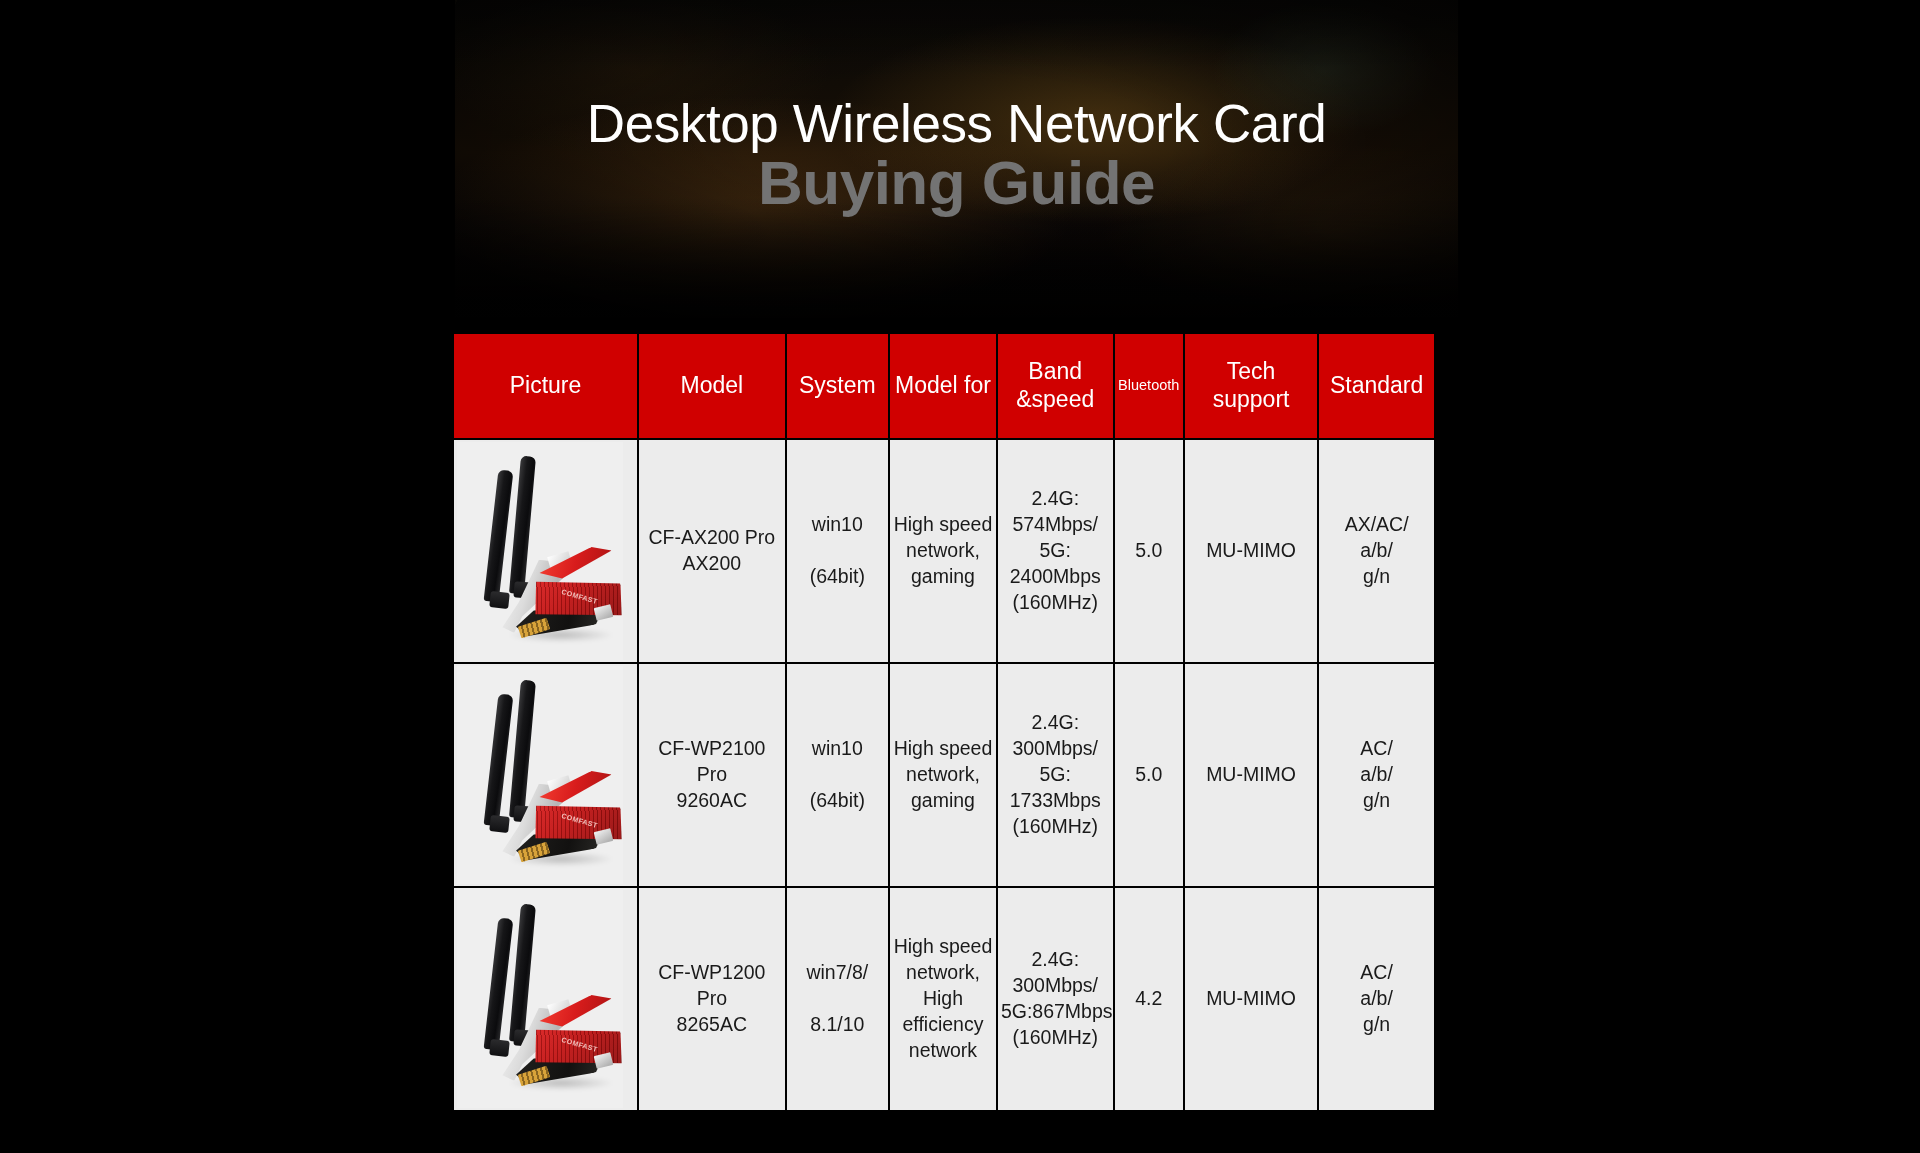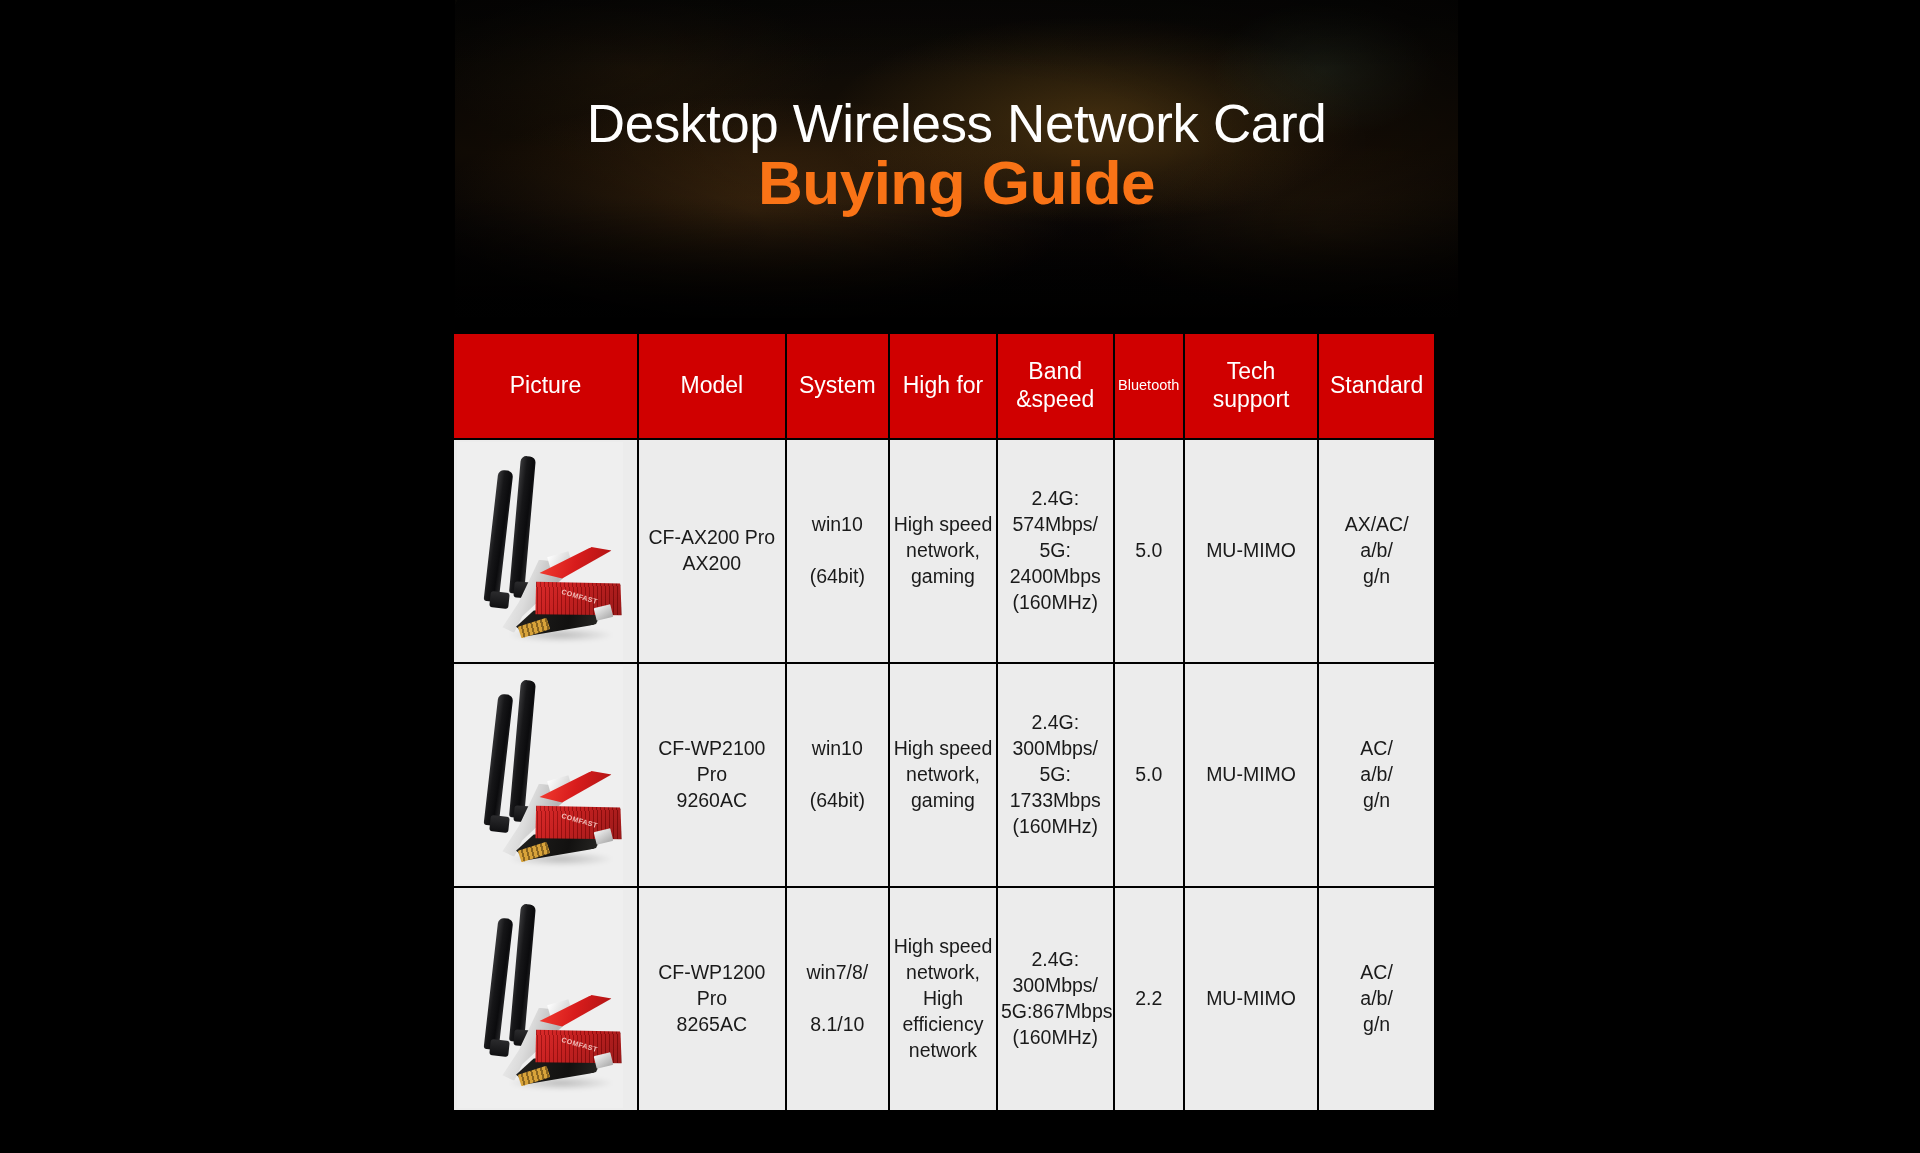--- a/index.html
+++ b/index.html
@@ -69,21 +69,21 @@
     font-weight: 400;
     letter-spacing: -0.4px;
     line-height: 1.06;
     white-space: nowrap;
   }
   .banner-subtitle {
     position: absolute;
     left: 0; right: 0;
     top: 150px;
     text-align: center;
-    color: #f97316;
+    color: #737373;
     font-size: 62px;
     font-weight: 700;
     letter-spacing: -0.5px;
     line-height: 1.06;
     white-space: nowrap;
   }
 
   
   .table-wrap {
     position: absolute;
@@ -275,21 +275,21 @@
           <col class="c-bt">
           <col class="c-tech">
           <col class="c-std">
       </colgroup>
 
       <thead>
         <tr>
           <th>Picture</th>
           <th>Model</th>
           <th>System</th>
-          <th>High for</th>
+          <th>Model for</th>
           <th>
             <span>Band</span><br>
             <span>&amp;speed</span>
           </th>
           <th class="bt-head">Bluetooth</th>
           <th>
             <span>Tech</span><br>
             <span>support</span>
           </th>
           <th>Standard</th>
@@ -424,21 +424,21 @@
             <span>High</span><br>
             <span>efficiency</span><br>
             <span>network</span>
           </td>
           <td class="band-cell">
             <span>2.4G:</span><br>
             <span>300Mbps/</span><br>
             <span>5G:867Mbps</span><br>
             <span>(160MHz)</span>
           </td>
-          <td>2.2</td>
+          <td>4.2</td>
           <td>MU-MIMO</td>
           <td>
             <span>AC/</span><br>
             <span>a/b/</span><br>
             <span>g/n</span>
           </td>
         </tr>
 
       </tbody>
     </table>

